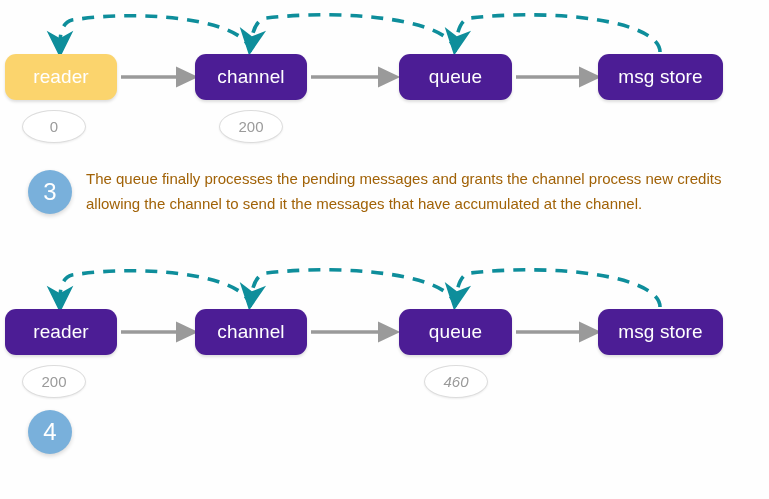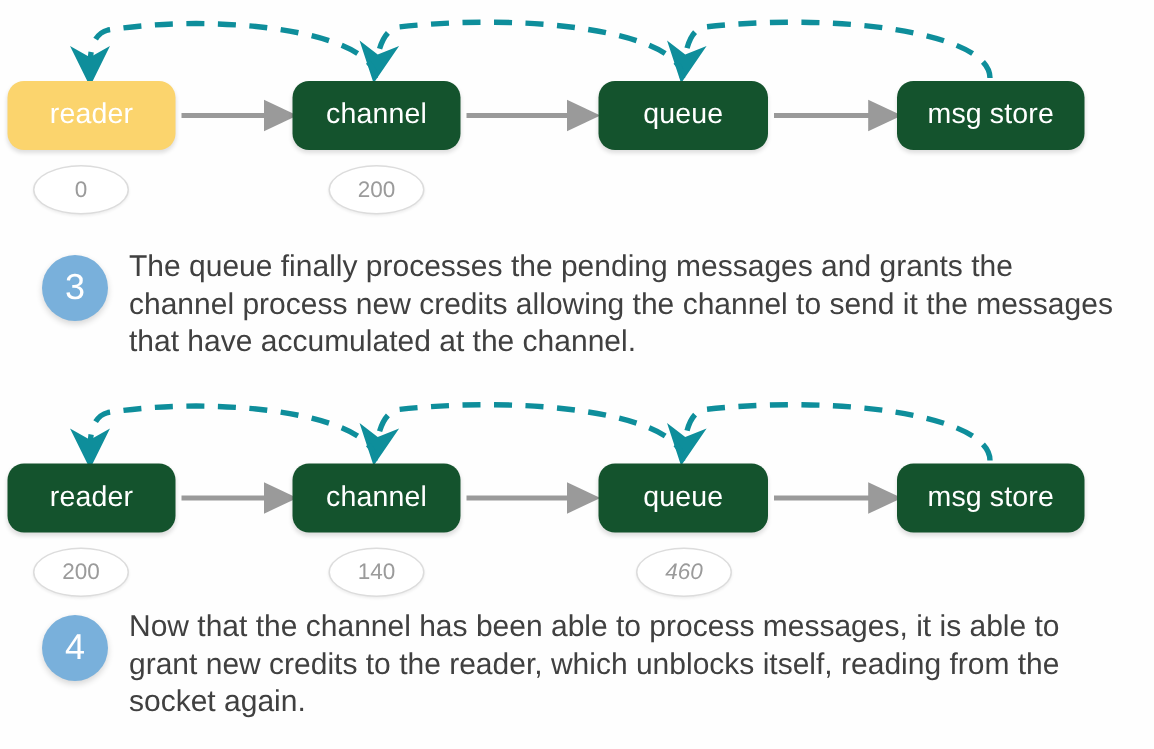--- a/index.html
+++ b/index.html
@@ -60,21 +60,21 @@
     display: flex;
     align-items: center;
     justify-content: center;
     color: #ffffff;
     font-size: 19px;
     letter-spacing: 0.1px;
     box-shadow: 0 2px 3px rgba(0,0,0,0.13);
     box-sizing: border-box;
     white-space: nowrap;
   }
-  .node.green  { background: #14532d; }
+  .node.green  { background: #4c1d95; }
   .node.yellow { background: #fbd46d; }
 
   
   .badge {
     position: absolute;
     height: 33px;
     border: 1px solid #dcdcdc;
     border-radius: 50%;
     background: #ffffff;
     display: flex;
@@ -111,22 +111,22 @@
     display: flex;
     align-items: center;
     justify-content: center;
     box-shadow: 0 2px 4px rgba(0,0,0,0.16);
   }
 
   .step-text {
     flex: 1 1 auto;
     margin-left: 14px;
     margin-right: 26px;
-    color: #404040;
-    font-size: 20px;
+    color: #a16207;
+    font-size: 15px;
     line-height: 25px;
   }
 </style>
 </head>
 <body>
 
 <div id="stage">
 
   <div class="diagram row1">
 
@@ -216,28 +216,24 @@
     <div class="node green" style="left:399px; top:54px; width:113px;">
       <span>queue</span>
     </div>
     <div class="node green" style="left:598px; top:54px; width:125px;">
       <span>msg store</span>
     </div>
 
     <div class="badge" style="left:22px; top:110px; width:64px;">
       <span>200</span>
     </div>
-    <div class="badge" style="left:219px; top:110px; width:64px;">
-      <span>140</span>
-    </div>
     <div class="badge" style="left:424px; top:110px; width:64px;font-style:italic;">
       <span>460</span>
     </div>
   </div>
 
   <div class="step s4">
     <div class="step-circle">
       <span>4</span>
     </div>
-    <div class="step-text">Now that the channel has been able to process messages, it is able to grant new credits to the reader, which unblocks itself, reading from the socket again.</div>
   </div>
 
 </div>
 
 </body></html>

